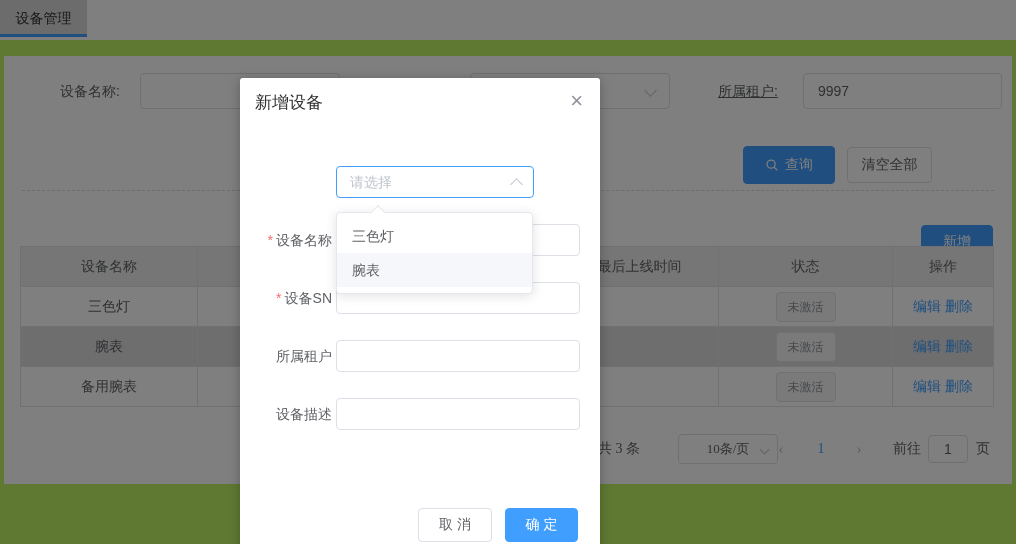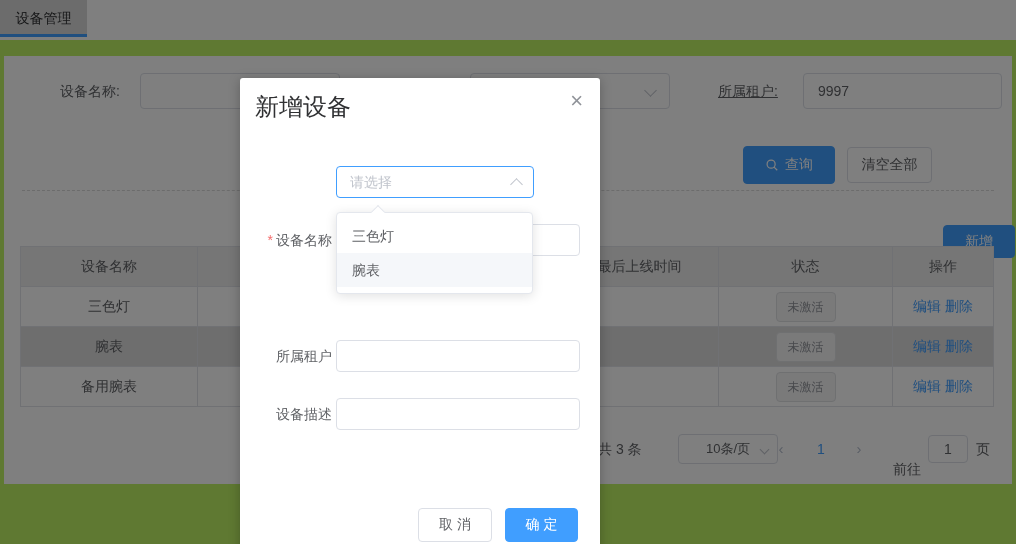--- a/index.html
+++ b/index.html
@@ -28,56 +28,56 @@
   .chev-down { transform:rotate(45deg); }
   .chev-up { transform:rotate(-135deg); }
   .sel-box .chev { right:14px; top:12px; }
 
   .btn { display:inline-flex; align-items:center; justify-content:center; border-radius:4px; font-size:14px;
          cursor:pointer; font-family:inherit; border:1px solid transparent;margin-top:15px; }
   .btn-primary { background:#409EFF; color:#ffffff; border-color:#409EFF; }
   .btn-plain { background:#ffffff; color:#606266; border:1px solid #dcdfe6; }
   .btn-query { position:absolute; left:739px; top:75px; width:92px; height:38px; gap:6px; }
   .btn-clear { position:absolute; left:843px; top:76px; width:85px; height:36px;align-items:center; }
-  .btn-add { position:absolute; left:939px; top:154px; width:72px; height:33px; }
+  .btn-add { position:absolute; left:917px; top:154px; width:72px; height:33px; }
 
   .divider { position:absolute; left:18px; right:18px; top:134px; border-top:1px dashed #d9d9d9; }
 
   
   .tbl { position:absolute; left:16px; top:190px; width:973px; border-collapse:collapse; table-layout:fixed;
          background:#fff; font-size:14px; }
   .tbl th, .tbl td { border:1px solid #e0e3e8; height:40px; text-align:center; font-weight:normal;
                      color:#606266; overflow:hidden; white-space:nowrap; }
   .tbl th { background:#ededed; }
   .tbl tr.row-selected td { background:#dcdcdc; }
   .tag { display:inline-block; background:#f4f4f5; border:1px solid #dfe0e3; color:#909399; border-radius:4px;
          font-size:12px; line-height:1; padding:8px 11px; }
   .link { color:#409EFF; text-decoration:none; cursor:pointer; }
   .cell-actions .link + .link { }
 
   
-  .pgn { position:absolute; height:30px; line-height:30px; color:#606266; }
+  .pgn { position:absolute; height:30px; line-height:30px; color:#606266;font-family:Liberation Serif, serif; }
   .pg-total { left:594px; top:378px; }
   .pg-size { left:646px; top:378px; width:100px; height:30px; border:1px solid #dcdfe6; border-radius:4px;
              background:#fff; text-align:center; line-height:28px; font-size:13px; color:#606266;margin-left:28px; }
   .pg-size .chev { right:9px; top:11px; width:7px; height:7px; }
   .pg-arrow { width:22px; text-align:center; color:#b4bccc; font-size:15px; cursor:pointer; }
   .pg-prev { left:766px; top:378px; }
   .pg-page { left:806px; top:378px; width:22px; text-align:center; color:#409EFF; cursor:pointer; }
   .pg-next { left:844px; top:378px; }
-  .pg-goto { left:889px; top:398px; }
+  .pg-goto { left:889px; top:378px; }
   .pg-input { position:absolute; left:924px; top:379px; width:40px; height:28px; border:1px solid #dcdfe6;
               border-radius:4px; text-align:center; font-size:14px; color:#606266; font-family:inherit; outline:none; }
   .pg-suffix { left:972px; top:378px; }
 
   
   .mask { position:absolute; inset:0; background:rgba(0,0,0,0.5); z-index:10; }
   .modal { position:absolute; left:240px; top:78px; width:360px; height:480px; background:#ffffff;
            border-radius:3px; box-shadow:0 2px 12px rgba(0,0,0,0.25); z-index:20; }
-  .modal-title { position:absolute; left:15px; top:13px; font-size:24px; color:#303133; }
+  .modal-title { position:absolute; left:15px; top:13px; font-size:17px; color:#303133; }
   .modal-close { position:absolute; right:13px; top:8px; font-size:22px; color:#909399; cursor:pointer;
                  line-height:1; padding:4px; }
   .m-row { position:absolute; left:0; width:360px; height:32px; }
   .m-row-1 { top:88px; } .m-row-2 { top:146px; } .m-row-3 { top:204px; } .m-row-4 { top:262px; } .m-row-5 { top:320px; }
   .m-label { position:absolute; left:6px; top:0; width:86px; height:32px; line-height:32px; text-align:right;
              color:#606266; }
   .req { color:#f56c6c; margin-right:3px; }
   .m-input { position:absolute; left:96px; top:0; width:244px; height:32px; border:1px solid #dcdfe6;
              border-radius:4px; font-size:14px; color:#606266; padding:0 12px; font-family:inherit; outline:none; }
   .m-select { position:absolute; left:96px; top:0; width:198px; height:32px; border:1px solid #409EFF;
@@ -217,20 +217,26 @@
       </div>
     </div>
 
     <div class="m-row m-row-2">
       <div class="m-label">
         <span class="req">*</span><span>设备名称</span>
       </div>
       <input class="m-input" value="" style="">
     </div>
 
+    <div class="m-row m-row-3">
+      <div class="m-label">
+        <span class="req">*</span><span>设备SN</span>
+      </div>
+      <input class="m-input" value="" style="">
+    </div>
 
     <div class="m-row m-row-4">
       <div class="m-label">所属租户</div>
       <input class="m-input" value="" style="">
     </div>
 
     <div class="m-row m-row-5">
       <div class="m-label">设备描述</div>
       <input class="m-input" value="" style="">
     </div>

